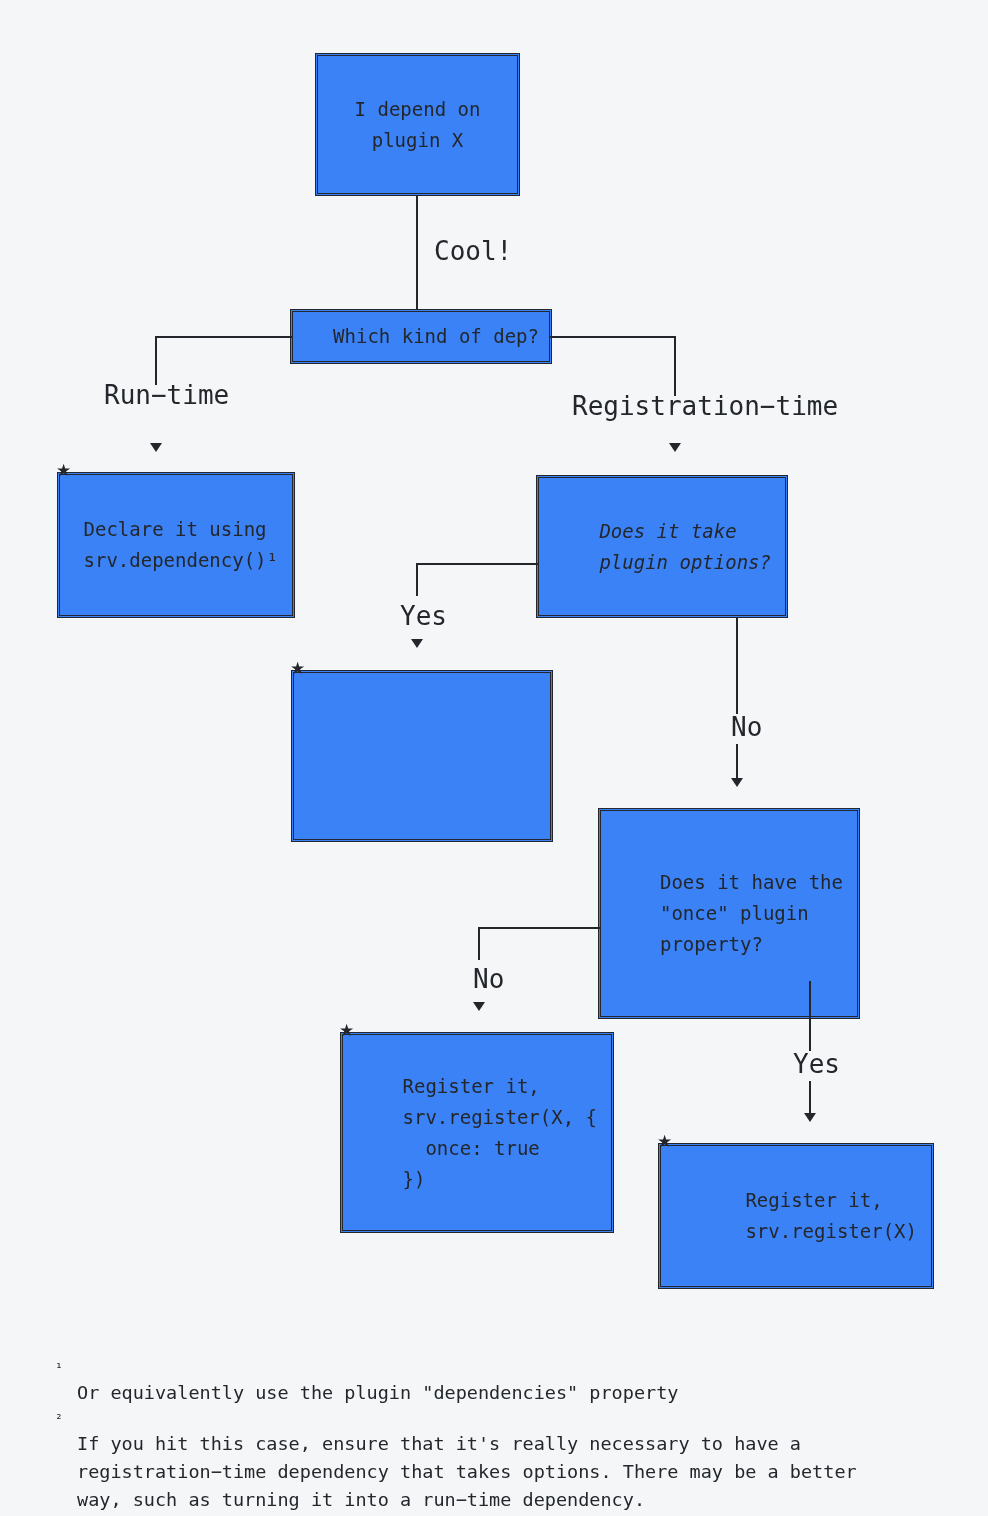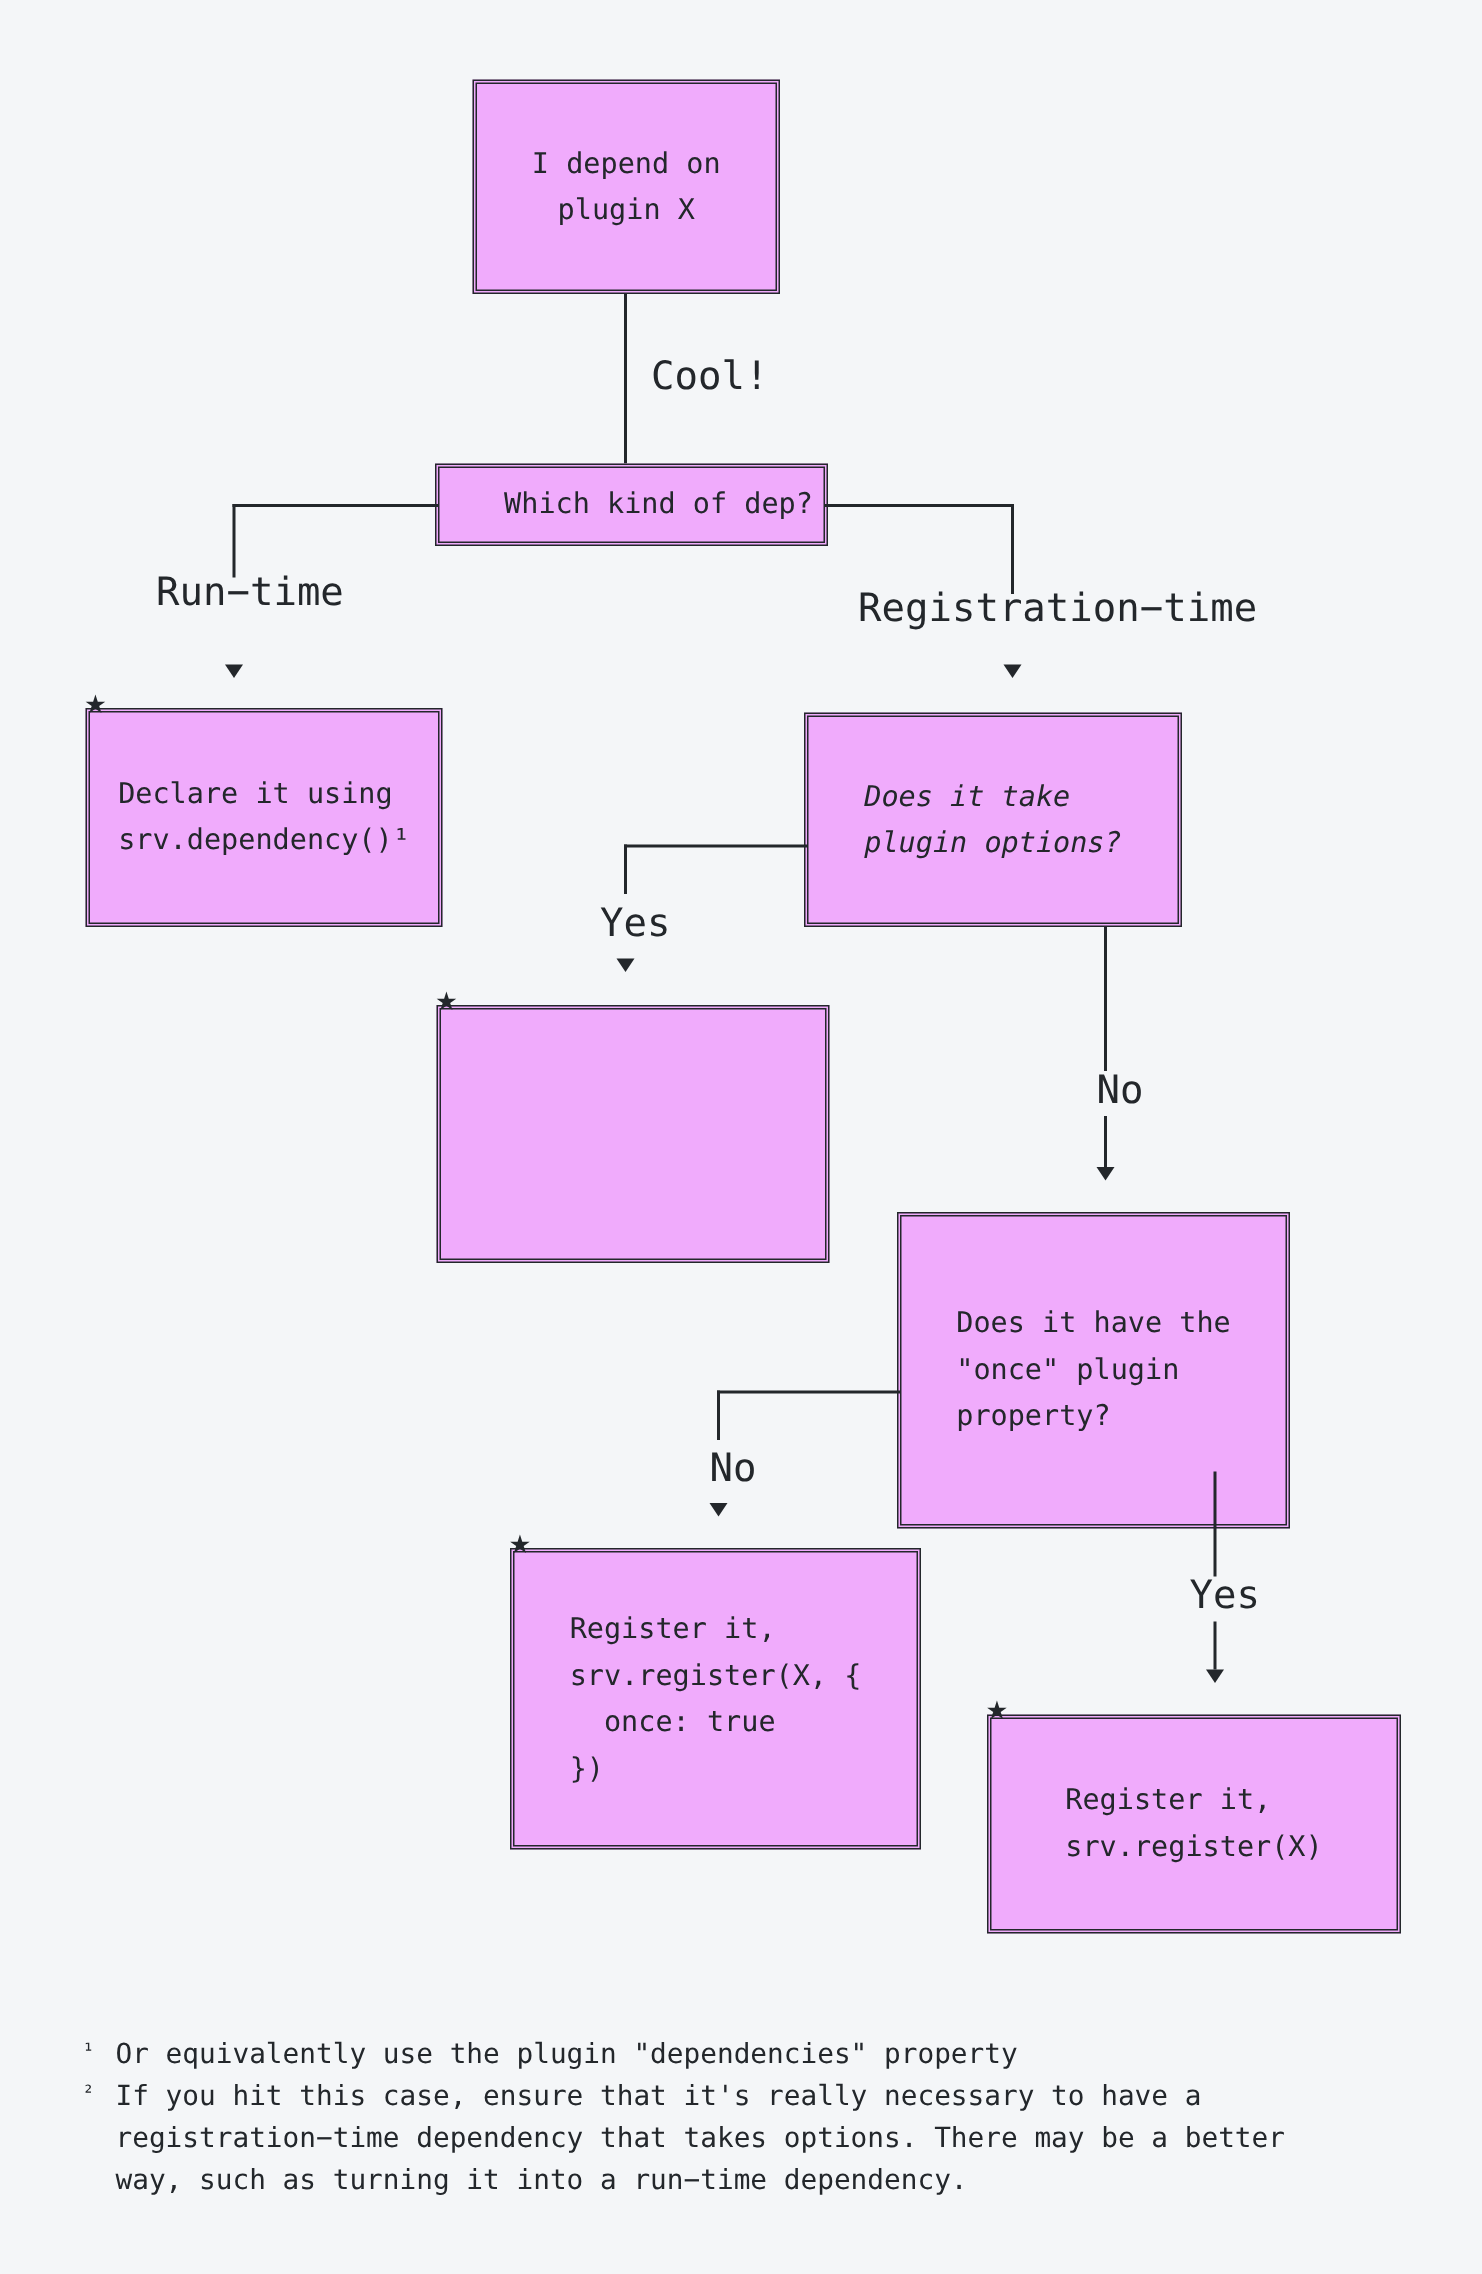--- a/index.html
+++ b/index.html
@@ -17,25 +17,25 @@
   #stage {
     position: relative;
     width: 988px;
     height: 1516px;
   }
 
   
   .node {
     position: absolute;
     box-sizing: border-box;
-    background: #f0abfc;
+    background: #3b82f6;
     border: 3px double #23272b;
     display: flex;
     align-items: center;
-    justify-content: center;
+    justify-content: flex-end;
   }
   .node .txt {
     white-space: pre;
     font-size: 19px;
     line-height: 31px;
     letter-spacing: 0px;
     color: #23272b;
     padding: 0 14px;
   }
   .node.center .txt { width: 100%; text-align: center; padding: 0 10px;}
@@ -90,21 +90,21 @@
     line-height: 28px;
     white-space: pre-wrap;
     color: #23272b;
   }
   .fn .mark {
     width: 22px;
     flex: 0 0 22px;
     font-size: 13px;
     line-height: 24px;
   }
-  .fn .body { flex: 1 1 auto; }
+  .fn .body { flex: 1 1 auto; margin-top: 23px; }
 </style>
 </head>
 <body>
 
 <div id="stage">
 
   <div class="node center" style="left:315px; top:53px; width:205px; height:143px;">
     <span class="txt">I depend on
 plugin X</span>
   </div>

